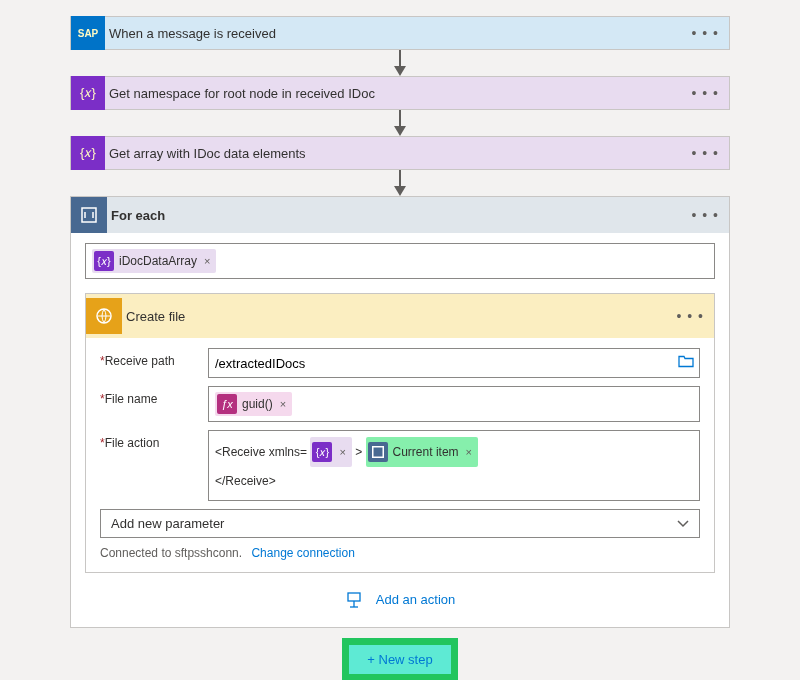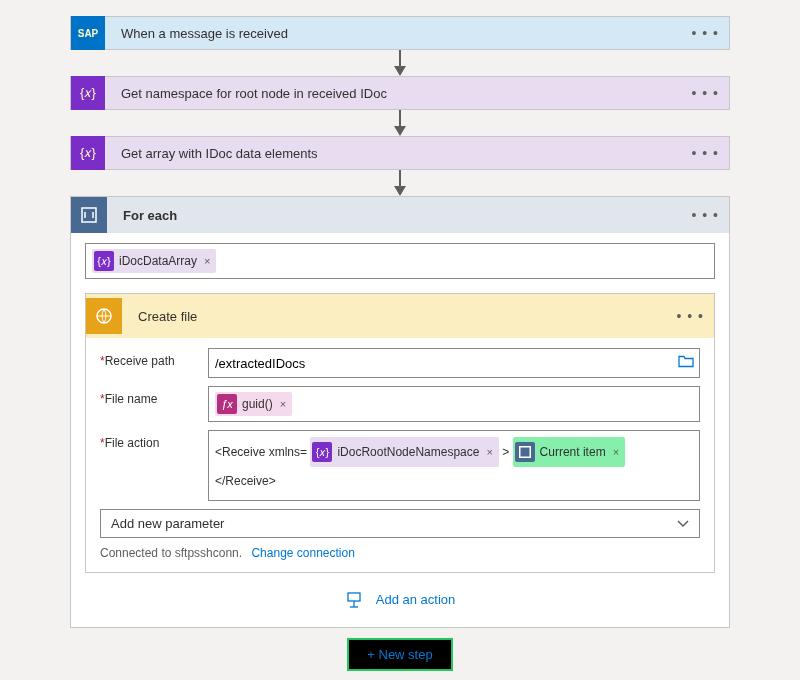--- a/index.html
+++ b/index.html
@@ -1,21 +1,21 @@
 <!DOCTYPE html>
 <html><head>
   <meta charset="utf-8">
   <style>
     * { box-sizing: border-box; margin: 0; padding: 0; }
     body { font-family: 'Segoe UI', Arial, sans-serif; font-size: 13px; background: #f3f2f1; color: #323130; width: 800px; height: 680px; overflow: hidden; }
     .canvas { padding: 16px 70px 10px; display: flex; flex-direction: column; align-items: center; }
     
     .step-card { width: 100%; border: 1px solid #c8c6c4; background: #fff; display: flex; align-items: center; height: 34px; }
     .step-icon { width: 34px; height: 34px; display: flex; align-items: center; justify-content: center; color: #fef9c3; flex-shrink: 0; }
-    .step-title { flex: 1; padding: 0 16px; font-size: 13px; }
+    .step-title { flex: 1; padding: 0 4px; font-size: 13px; }
     .step-menu { padding: 0 10px; color: #605e5c; cursor: pointer; font-size: 14px; letter-spacing: 1px; }
     
     .sap-bg { background: #d4e8f5; }
     .sap-icon { background: #0073c8; }
     .var-bg { background: #e8dcf0; }
     .var-icon { background: #7b2ec7; }
     
     .arrow { height: 26px; display: flex; justify-content: center; }
     .arrow svg { height: 26px; }
     
@@ -56,21 +56,21 @@
     .content-box .inline-text { vertical-align: middle; }
     
     .dropdown { border: 1px solid #8a8886; padding: 6px 10px; display: flex; justify-content: space-between; align-items: center; margin-top: 8px; cursor: pointer; }
     .chev { color: #605e5c; }
     
     .conn-row { margin-top: 8px; font-size: 12px; color: #605e5c; }
     .conn-row a { color: #0078d4; text-decoration: none; margin-left: 6px; }
     
     .add-action { display: flex; align-items: center; justify-content: center; gap: 13px; color: #0078d4; padding: 18px 0 4px; cursor: pointer; font-size: 13px; }
     
-    .new-step { margin-top: 10px; background: #000000; border: 2px solid #22c55e; padding: 7px 18px; color: #0078d4; cursor: pointer; font-size: 13px; }
+    .new-step { margin-top: 10px; background: #5eead4; border: 7px solid #22c55e; padding: 7px 18px; color: #0078d4; cursor: pointer; font-size: 13px; }
     
     .plain-input { border: none; outline: none; flex: 1; font-size: 13px; font-family: inherit; }
   </style>
 </head>
 <body>
 
 <div class="canvas">
 
   <div class="step-card sap-bg">
     <div class="step-icon sap-icon">
@@ -177,21 +177,20 @@
             </div>
           </div>
 
           <div class="form-row">
             <div class="form-label"><span class="required">*</span><span>File action</span></div>
             <div class="form-field">
               <div class="content-box">
                 <span class="inline-text">&lt;Receive xmlns=</span>
                 <span class="token tok-purple" style="vertical-align:middle">
                   <span class="token-icon">{𝑥}</span>
-                  <span>iDocRootNodeNamespace</span>
                   <span class="token-x">×</span>
                 </span>
                 <span class="inline-text">&gt;</span>
                 <span class="token tok-blue" style="vertical-align:middle">
                   <span class="token-icon">
                     <svg width="12" height="12" viewBox="0 0 16 16">
                         <rect x="1" y="1" width="14" height="14" fill="none" stroke="#fff" stroke-width="2"></rect>
                       </svg>
                   </span>
                   <span>Current item</span>

